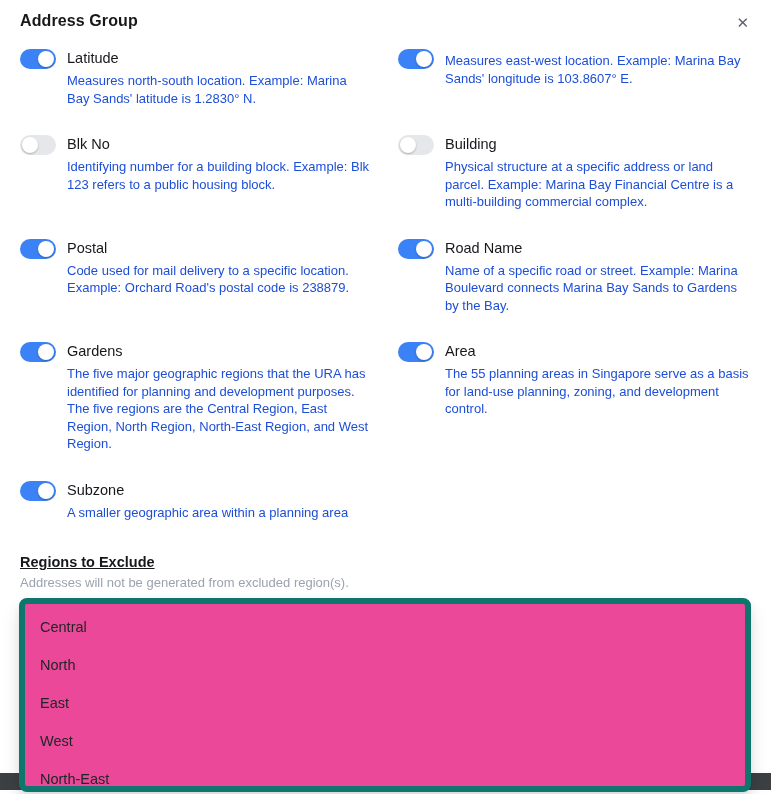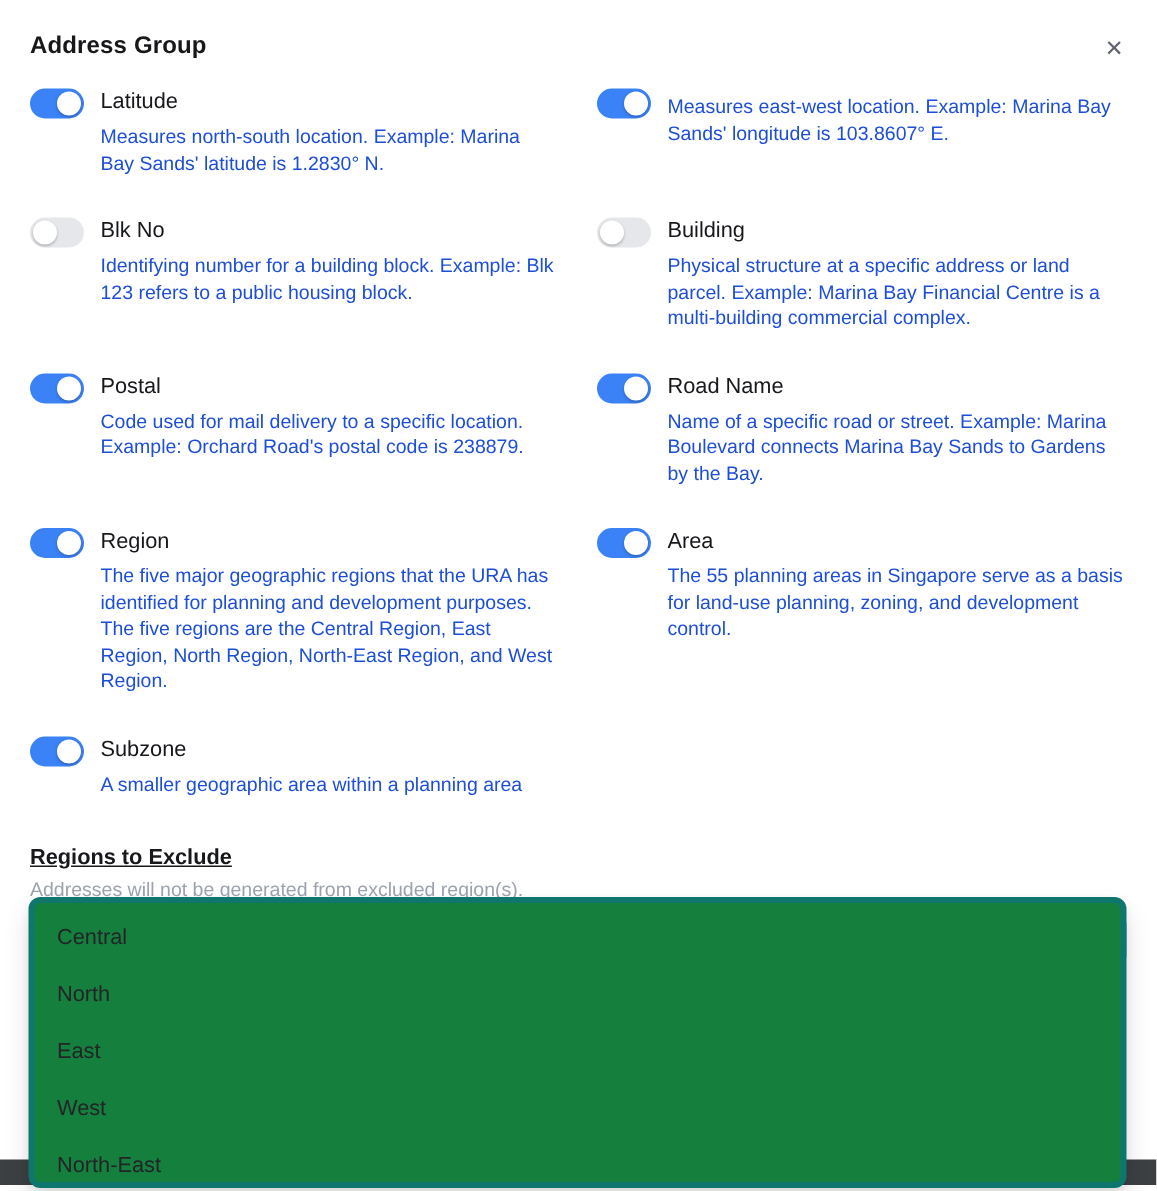--- a/index.html
+++ b/index.html
@@ -3,21 +3,21 @@
 <meta charset="utf-8">
 <style>
   * { margin: 0; padding: 0; box-sizing: border-box; }
   html, body { width: 771px; height: 794px; overflow: hidden; }
   body {
     font-family: "Liberation Sans", sans-serif;
     background: #ffffff;
     position: relative;
     color: #18181b;
   }
-  .modal { padding: 22px 20px 0 20px; position: relative; z-index: 1; }
+  .modal { padding: 12px 20px 0 20px; position: relative; z-index: 1; }
   .modal-header { display: flex; justify-content: space-between; align-items: flex-start; }
   .modal-title { font-size: 16px; font-weight: 700; letter-spacing: .1px; color: #18181b; }
   .close-btn {
     background: none; border: none; cursor: pointer;
     font-size: 15px; line-height: 15px; color: #5f6470; padding: 2px; margin-top: 1px;
   }
   .toggle-grid {
     margin-top: 16px;
     display: grid;
     grid-template-columns: 350px 352px;
@@ -62,22 +62,22 @@
   .selector-icon { position: absolute; right: 10px; top: 8px; width: 12px; height: 15px; }
   .selector-icon svg { display: block; }
   .page-behind {
     position: absolute; left: 0; top: 773px;
     width: 771px; height: 17px;
     background: #3d4043; z-index: 2;
   }
   .dropdown {
     position: absolute; left: 19px; top: 598px;
     width: 732px; height: 194px;
-    background: #15803d;
-    border: 4px solid #0f766e;
+    background: #ec4899;
+    border: 6px solid #0f766e;
     border-radius: 8px;
     box-shadow: 0 10px 18px rgba(0,0,0,.12), 0 2px 6px rgba(0,0,0,.06);
     padding-top: 4px;
     overflow: hidden;
     z-index: 3;
   }
   .option {
     height: 38px; line-height: 38px;
     padding: 0 15px;
     font-size: 14.5px; color: #222428;
@@ -151,21 +151,21 @@
       <div class="toggle-label">Road Name</div>
       <div class="toggle-desc">Name of a specific road or street. Example: Marina Boulevard connects Marina Bay Sands to Gardens by the Bay.</div>
     </div>
   </div>
 
   <div class="toggle-row">
     <button class="switch on" aria-checked="true">
       <span class="knob"></span>
     </button>
     <div class="toggle-content">
-      <div class="toggle-label">Region</div>
+      <div class="toggle-label">Gardens</div>
       <div class="toggle-desc">The five major geographic regions that the URA has identified for planning and development purposes. The five regions are the Central Region, East Region, North Region, North-East Region, and West Region.</div>
     </div>
   </div>
 
   <div class="toggle-row">
     <button class="switch on" aria-checked="true">
       <span class="knob"></span>
     </button>
     <div class="toggle-content">
       <div class="toggle-label">Area</div>

